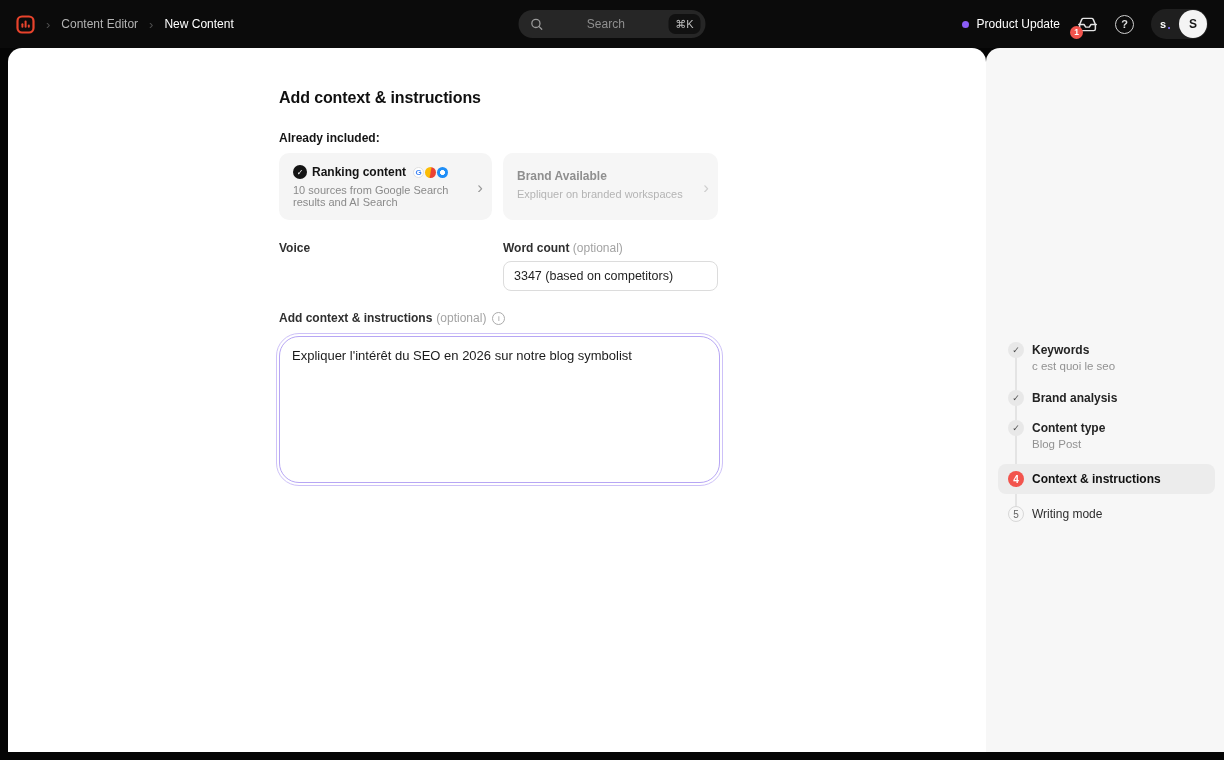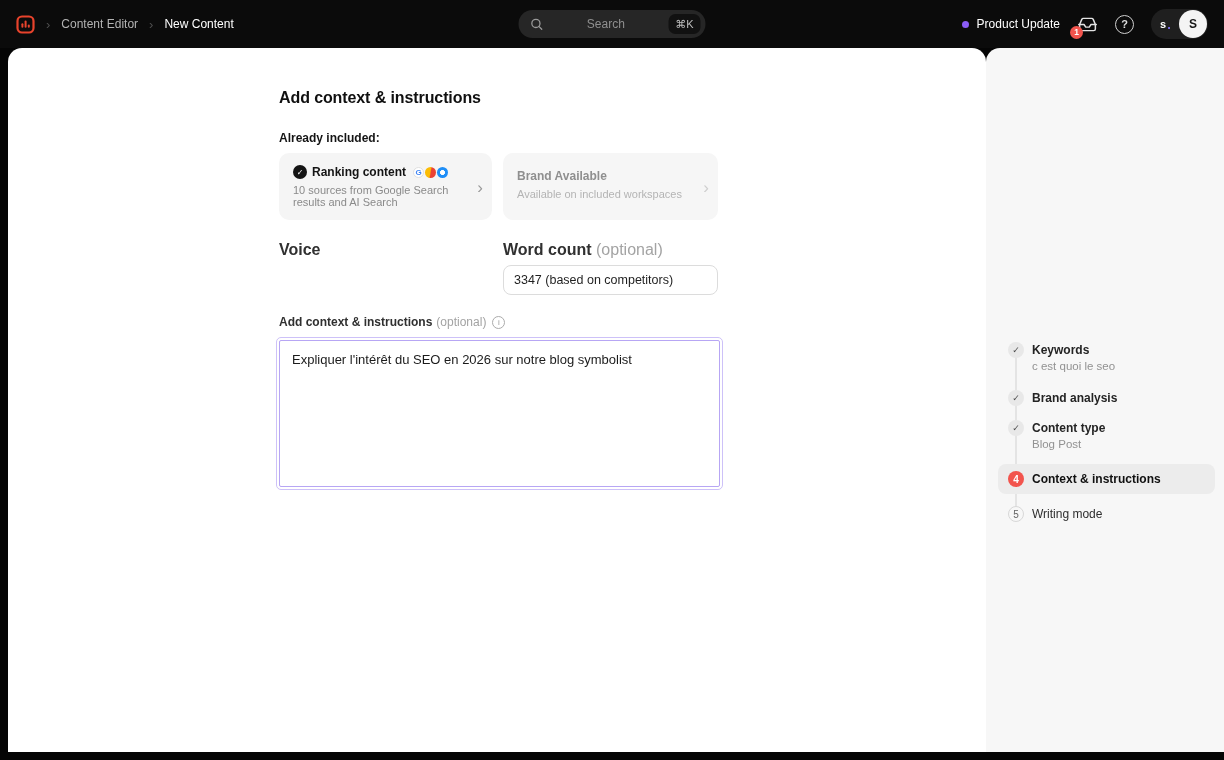--- a/index.html
+++ b/index.html
@@ -55,34 +55,34 @@
   .fav-mid { background:linear-gradient(100deg,#FBBC05 45%,#EA4335 55%); }
   .fav-ai { background:radial-gradient(circle at 50% 50%, #ffffff 0 2.2px, #1F8EF7 2.6px); }
   .card-desc { margin-top:5px; font-size:11px; line-height:12px; color:#8a8a8a; }
   .card-chev { position:absolute; right:9px; top:50%; transform:translateY(-50%); color:#9a9a9a; font-size:17px; line-height:1; }
   .card-2 .card-title2 { font-size:12px; font-weight:600; color:#8f8f8f; margin-top:4px; }
   .card-2 .card-desc { color:#b4b4b4; }
   .card-2 .card-chev { color:#cfcfcf; }
 
   .fields { margin-top:21px; display:flex; gap:11px; }
   .field-1 { width:213px; } .field-2 { width:215px; }
-  .fld-label { font-size:16px; font-weight:600; color:#303030; margin-bottom:6px; }
+  .fld-label { font-size:12px; font-weight:600; color:#303030; margin-bottom:6px; }
   .opt { font-weight:400; color:#a3a3a3; }
   .select { height:30px; border:1px solid #dcdcdc; border-radius:8px; background:#fff; display:flex; align-items:center; gap:7px; padding:0 10px; cursor:pointer; }
   .select-value { font-size:12.5px; color:#1f1f1f; }
   .select .chev-down { margin-left:auto; }
   .wave { display:flex; align-items:flex-end; gap:1.5px; height:12px; align-items:center; }
   .wave i { display:block; width:1.8px; border-radius:1px; background:#3a3a3a; }
   .wave i:nth-child(1){height:3px;} .wave i:nth-child(2){height:8px;} .wave i:nth-child(3){height:12px;} .wave i:nth-child(4){height:8px;} .wave i:nth-child(5){height:3px;}
   .text-input { width:100%; height:30px; border:1px solid #dcdcdc; border-radius:8px; background:#fff; padding:0 10px; font-size:12.5px; color:#1f1f1f; font-family:inherit; outline:none; }
 
   .ctx-label-row { margin-top:20px; display:flex; align-items:center; gap:4px; font-size:12px; }
   .ctx-label-strong { font-weight:600; color:#303030; }
   .info-icon { width:13px; height:13px; border-radius:50%; border:1px solid #ababab; color:#9a9a9a; font-size:8px; display:flex; align-items:center; justify-content:center; margin-left:2px; font-style:normal; }
-  .ctx-textarea { display:block; margin-top:11px; width:441px; height:147px; border:1.5px solid #B7A6F4; outline:1.5px solid #cdc1f8; outline-offset:2px; border-radius:2px; background:#fff; padding:10px 12px; font-size:13px; color:#1b1b1b; font-family:inherit; resize:none; line-height:17px; }
+  .ctx-textarea { display:block; margin-top:11px; width:441px; height:147px; border:1.5px solid #B7A6F4; outline:1.5px solid #cdc1f8; outline-offset:2px; border-radius:20px; background:#fff; padding:10px 12px; font-size:13px; color:#1b1b1b; font-family:inherit; resize:none; line-height:17px; }
 
   
   .stepper { position:absolute; left:12px; top:294px; width:217px; }
   .step-line { position:absolute; left:17px; top:10px; height:158px; width:1.5px; background:#e4e4e4; }
   .step { position:relative; display:flex; gap:8px; padding:0 0 0 10px; align-items:flex-start; cursor:pointer; }
   .step-circle { flex:0 0 16px; width:16px; height:16px; border-radius:50%; display:flex; align-items:center; justify-content:center; margin-top:0; }
   .circle-done { background:#e8e8e8; color:#4c4c4c; font-size:9px; font-weight:700; }
   .circle-active { background:#F2544D; color:#ffffff; font-size:10px; font-weight:700; }
   .circle-todo { background:#f7f7f7; border:1px solid #d8d8d8; color:#636363; font-size:10px; }
   .step-texts { padding-top:1px; }
@@ -167,21 +167,21 @@
                 <span class="fav fav-mid"></span>
                 <span class="fav fav-ai"></span>
               </span>
             </div>
             <div class="card-desc">10 sources from Google Search results and AI Search</div>
             <span class="card-chev">›</span>
           </div>
 
           <div class="card card-2">
             <div class="card-title2">Brand Available</div>
-            <div class="card-desc">Available on included workspaces</div>
+            <div class="card-desc">Expliquer on branded workspaces</div>
             <span class="card-chev">›</span>
           </div>
         </div>
 
         <div class="fields">
           <div class="field-1">
             <div class="fld-label">Voice</div>
           </div>
           <div class="field-2">
             <div class="fld-label"><span>Word count </span><span class="opt">(optional)</span></div>

